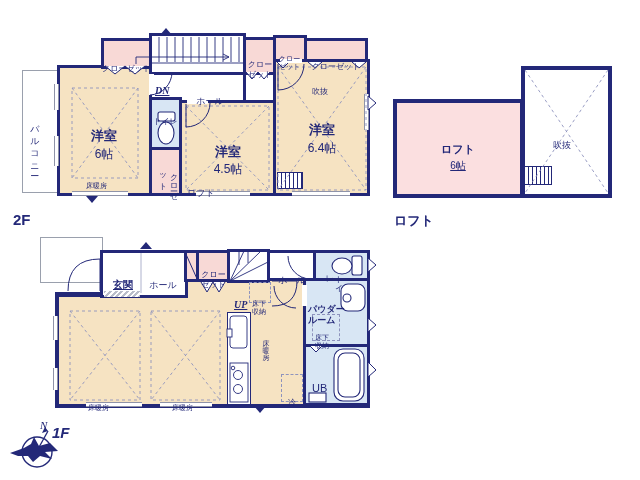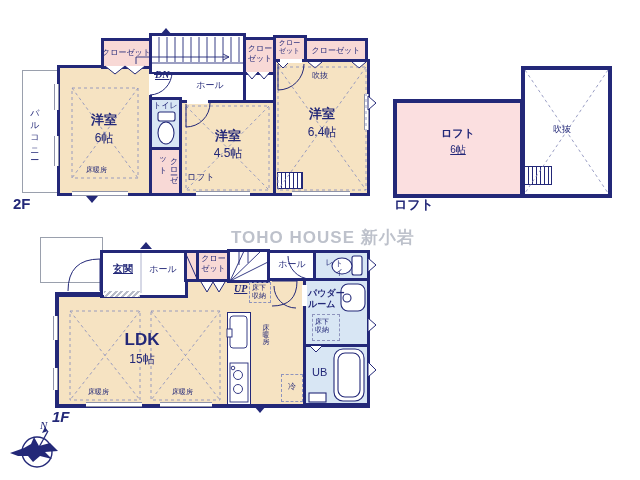--- a/index.html
+++ b/index.html
@@ -8,21 +8,21 @@
   .room{position:absolute;border:3px solid #232878;box-sizing:border-box;background:#fff;z-index:2;}
   .thick{border-width:4px;}
   .cream{background:#f6e3c2;}
   .pink{background:#f8d9d6;}
   .wet{background:#d8e6f4;}
   .loftpink{background:#fbdfe0;}
   .patch{position:absolute;background:#f6e3c2;z-index:1;}
   .wall{position:absolute;background:#232878;z-index:2;}
   .thinbox{position:absolute;border:1px solid #9aa0ad;box-sizing:border-box;background:#fff;z-index:1;}
   .dashbox{position:absolute;border:1px dashed #8e93bd;box-sizing:border-box;z-index:5;}
-  .lbl{position:absolute;color:#232878;line-height:1.2;z-index:20;}
+  .lbl{position:absolute;color:#232878;line-height:1.2;z-index:20;margin-top:16px;}
   .ctr{text-align:center;}
   .b{font-weight:bold;}
   .wrap{white-space:normal;}
   .v{writing-mode:vertical-rl;}
   .ital{font-family:"Liberation Serif","DejaVu Serif",serif;font-style:italic;font-weight:bold;}
   .s7{font-size:7px;}  .s8{font-size:8px;}  .s9{font-size:9px;}
   .s10{font-size:10px;text-decoration:underline;} .s11{font-size:11px;} .s12{font-size:12px;}
   .s13{font-size:13px;} .s15{font-size:15px;} .s17{font-size:17px;}
   .win-h{position:absolute;height:5px;background:#fff;border-top:1px solid #8f93a8;border-bottom:1px solid #8f93a8;box-sizing:border-box;z-index:6;}
   .win-v{position:absolute;width:5px;background:#fff;border-left:1px solid #8f93a8;border-right:1px solid #8f93a8;box-sizing:border-box;z-index:6;}
@@ -115,29 +115,26 @@
   <div class="lbl s10 b ctr" style="left:103px;top:263px;width:40px;">玄関</div>
   <div class="lbl s9 ctr" style="left:141px;top:264px;width:44px;">ホール</div>
   <div class="lbl s8 ctr wrap" style="left:200px;top:254px;width:27px;">クローゼット</div>
   <div class="lbl ital s10" style="left:234px;top:283px;">UP</div>
   <div class="lbl s7 wrap" style="left:252px;top:284px;width:15px;">床下収納</div>
   <div class="lbl s9 ctr" style="left:272px;top:259px;width:40px;">ホール</div>
   <div class="lbl v s8" style="left:324px;top:254px;height:26px;">トイレ</div>
   <div class="lbl s9 wrap b" style="left:308px;top:288px;width:40px;">パウダールーム</div>
   <div class="lbl s7 wrap" style="left:315px;top:318px;width:15px;">床下収納</div>
   <div class="lbl s11" style="left:312px;top:366px;">UB</div>
-  <div class="lbl s17 b ctr" style="left:92px;top:330px;width:100px;">LDK</div>
-  <div class="lbl s12 ctr" style="left:92px;top:352px;width:100px;">15帖</div>
   <div class="lbl s7" style="left:88px;top:388px;">床暖房</div>
   <div class="lbl s7" style="left:172px;top:388px;">床暖房</div>
   <div class="lbl v s7" style="left:261px;top:318px;height:54px;letter-spacing:7px;">床暖房</div>
   <div class="lbl s8 ctr" style="left:283px;top:382px;width:18px;">冷</div>
   <div class="lbl s15 b" style="left:52px;top:408px;font-style:italic;">1F</div>
 
-  <div id="watermark">TOHO HOUSE 新小岩</div>
 
   <svg id="overlay" width="640" height="480">
 
     <g stroke="#232878" stroke-width="0.9" fill="none">
       <path d="M159,37V62M167,37V62M175,37V62M183,37V62M191,37V62M199,37V62M207,37V62M215,37V62M223,37V62M231,37V62M239,37V62"></path>
       <path d="M152,63H243"></path>
       <path d="M136,64V57H229 M229,57l-6,-3 M229,57l-6,3"></path>
     </g>
 
     <g stroke="#232878" stroke-width="0.9" fill="none">

